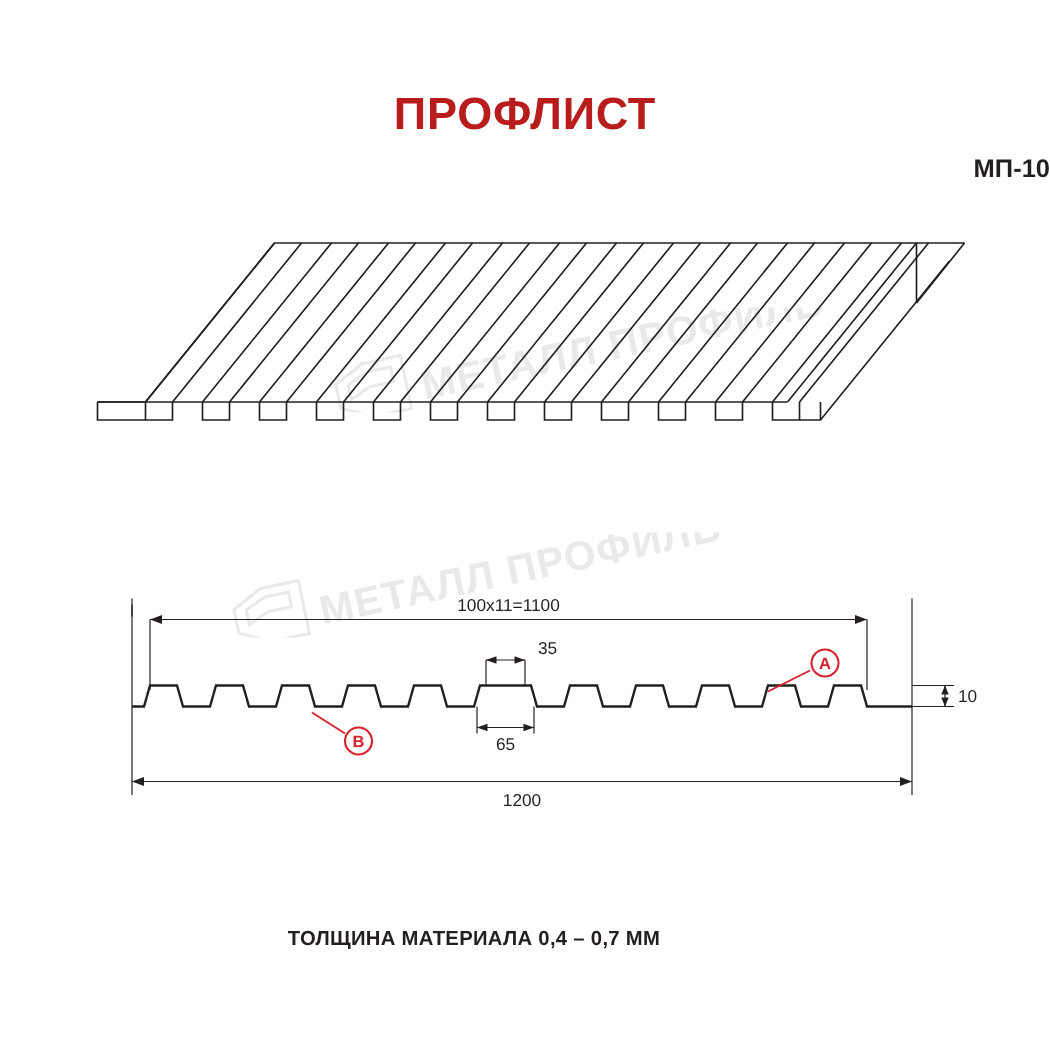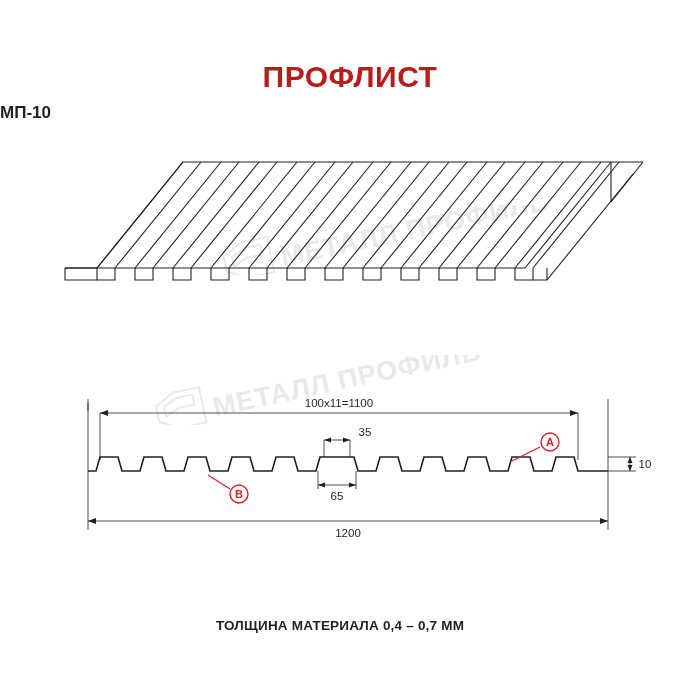--- a/index.html
+++ b/index.html
@@ -31,36 +31,35 @@
     font-size: 30px;
     font-weight: bold;
     letter-spacing: 0.5px;
     color: #b91c1c;
   }
   .subtitle {
     position: absolute;
     top: 103px;
     left: 0;
     width: 700px;
-    text-align: left;
+    text-align: right;
     font-size: 17px;
     font-weight: bold;
     color: #231f20;
   }
   .footnote {
     position: absolute;
     top: 618px;
     left: 0;
     width: 632px;
     text-align: center;
     font-size: 13.5px;
     font-weight: bold;
     letter-spacing: 0.2px;
     color: #231f20;
-    padding-left: 24px;
   }
 
   
   .iso-wrap {
     position: absolute;
     top: 140px;
     left: 55px;
     width: 590px;
     height: 160px;
   }

